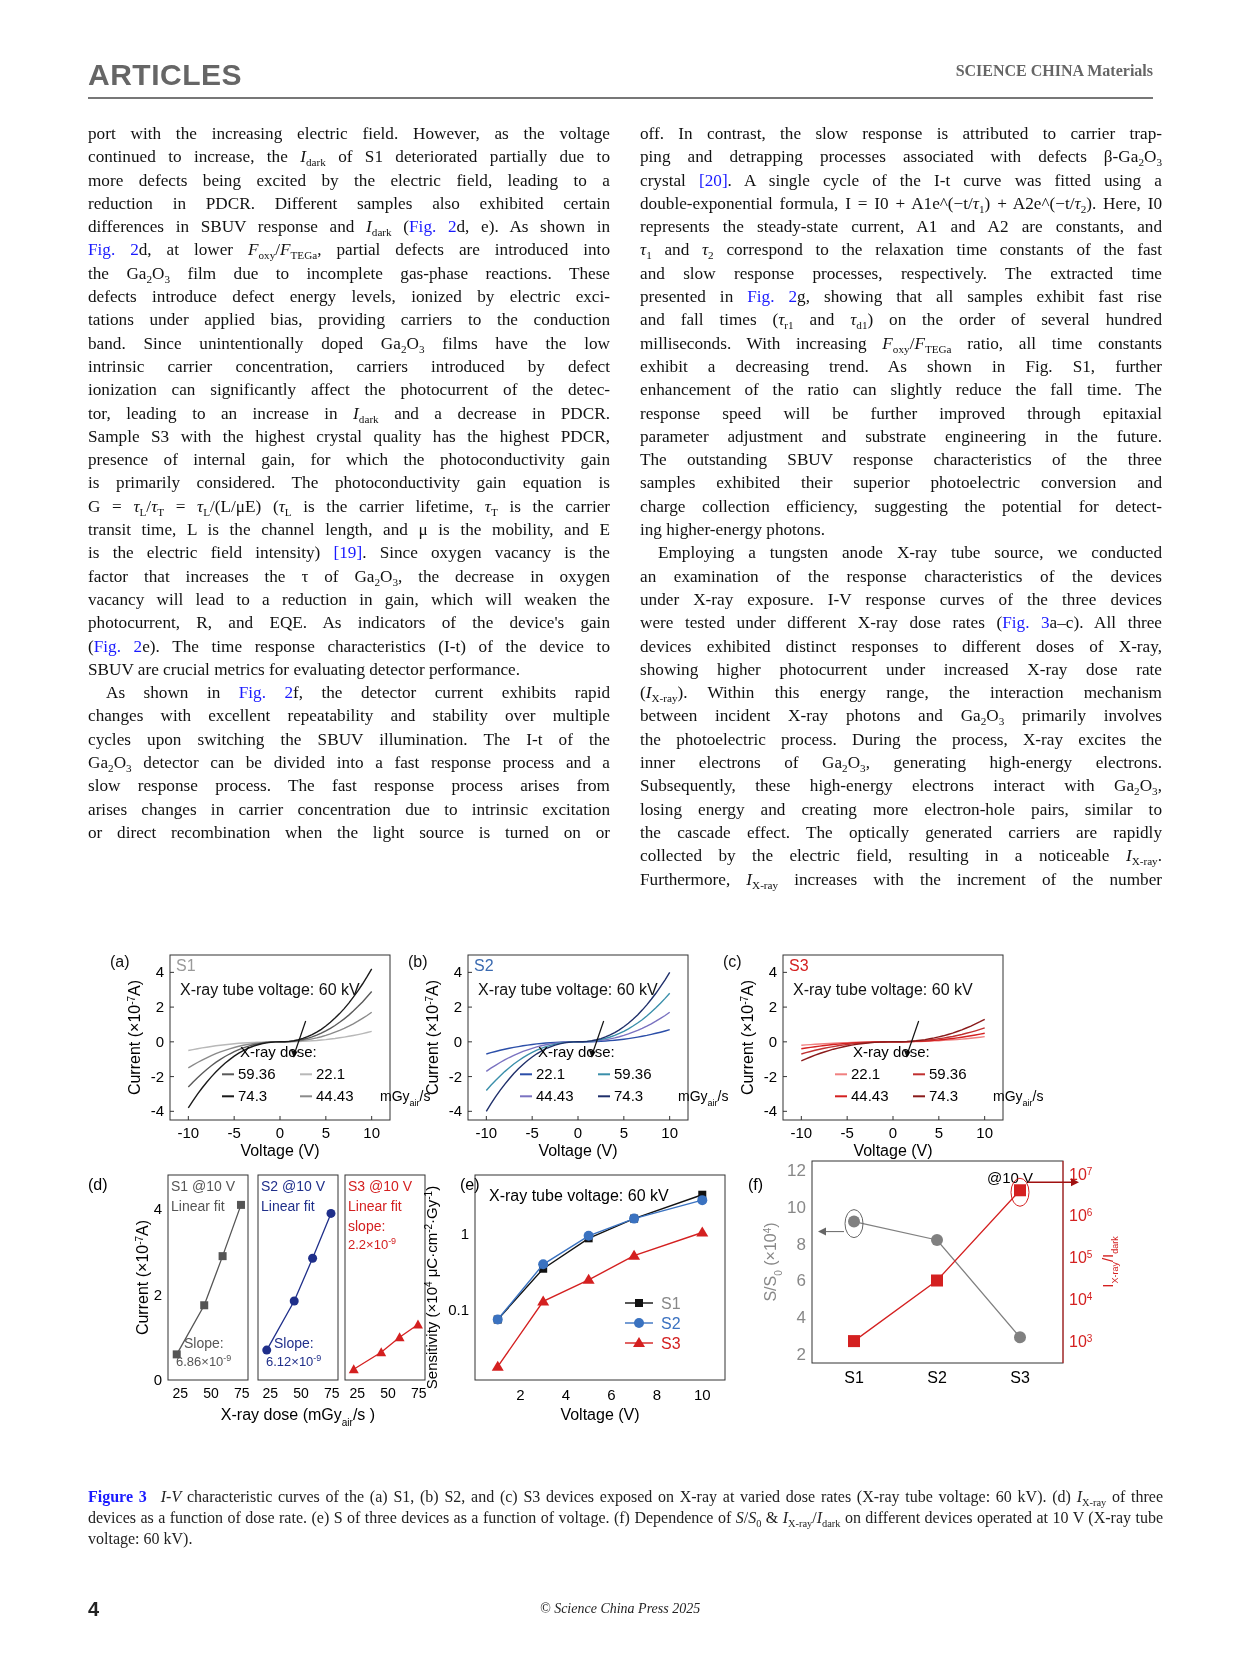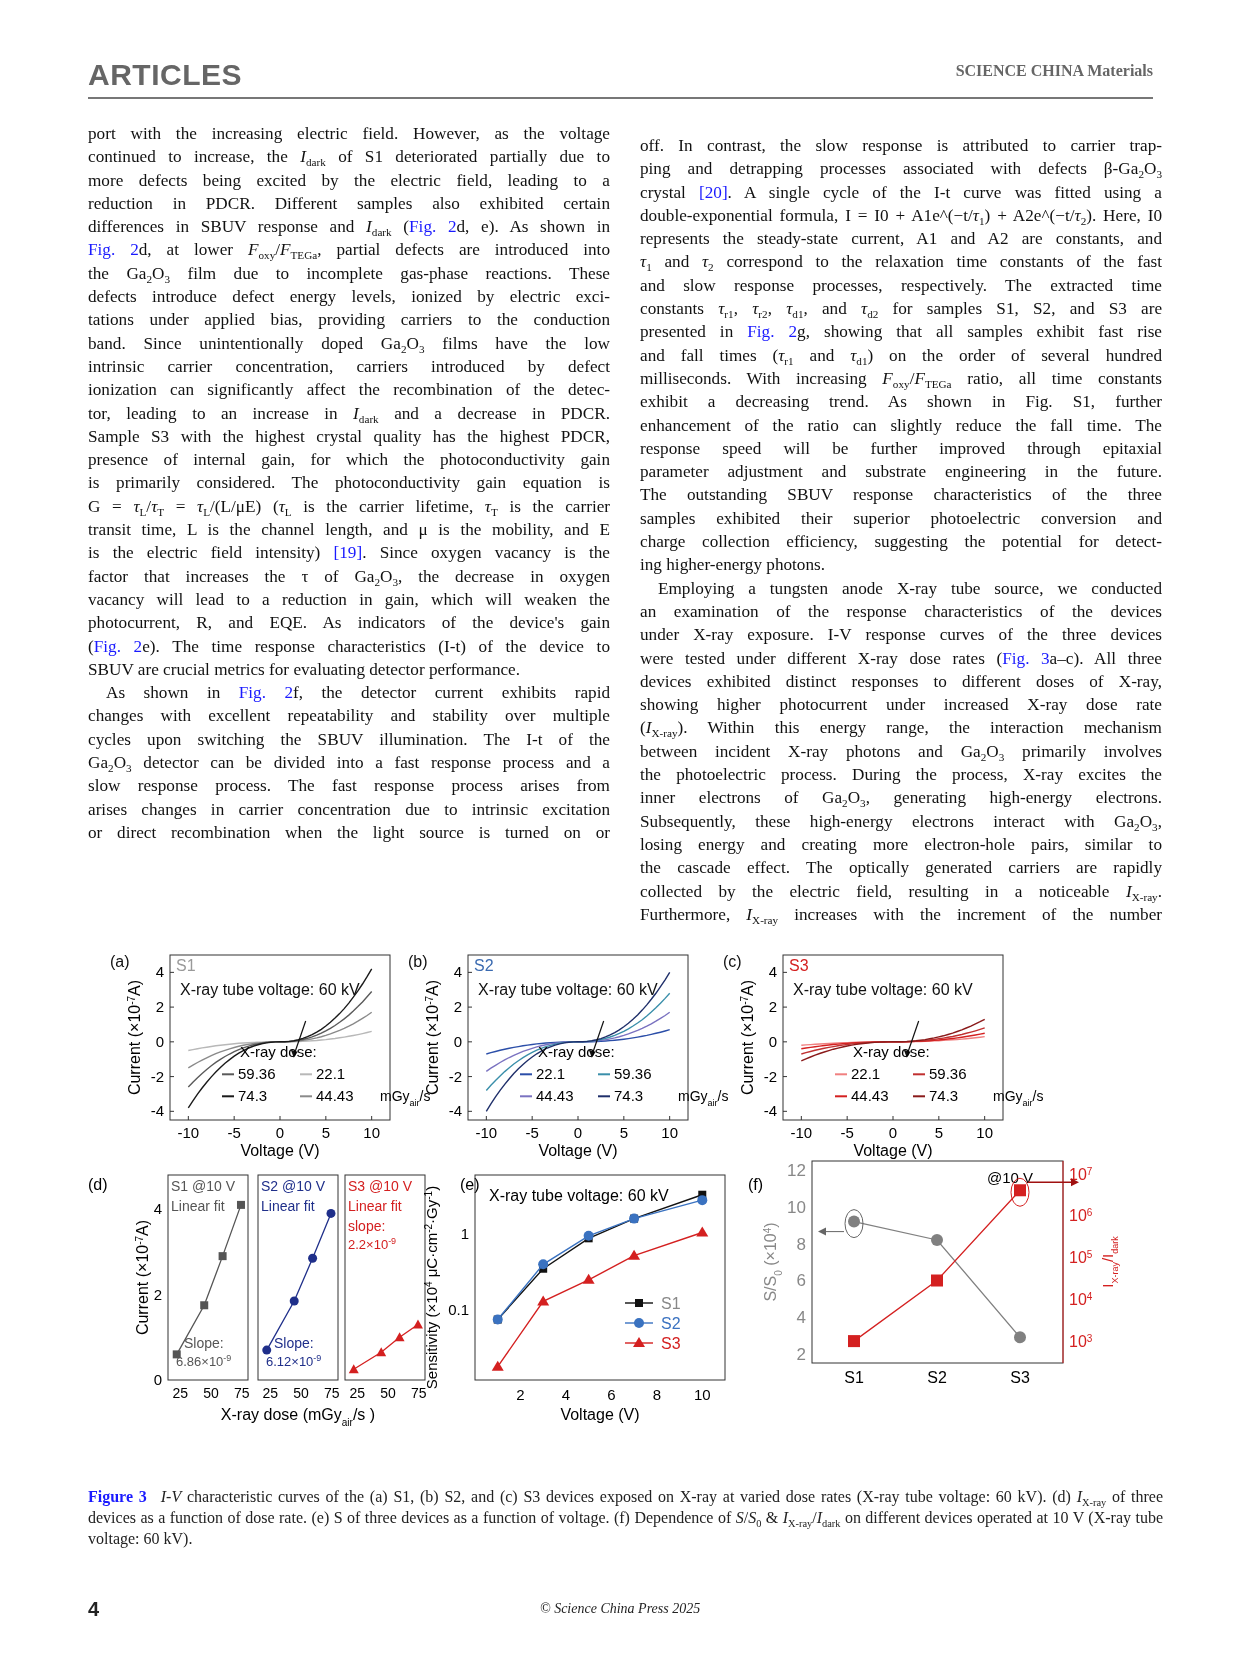--- a/index.html
+++ b/index.html
@@ -2,21 +2,21 @@
 <html><head>
 <meta charset="utf-8">
 <style>
   html,body{margin:0;padding:0;background:#fff;}
   body{width:1241px;height:1654px;position:relative;overflow:hidden;font-family:"Liberation Serif","DejaVu Serif",serif;color:#111;}
   .hdr-left{position:absolute;left:88px;top:58px;font-family:"Liberation Sans","DejaVu Sans",sans-serif;font-weight:bold;font-size:30px;color:#666;letter-spacing:0.5px;}
   .hdr-right{position:absolute;right:88px;top:62px;font-family:"Liberation Serif",serif;font-weight:bold;font-size:16px;color:#666;}
   .hdr-rule{position:absolute;left:88px;right:88px;top:97px;height:2px;background:#777;}
   .col{position:absolute;top:122px;width:522px;font-size:17.2px;line-height:23.3px;text-align:justify;}
   .col.left{left:88px;}
-  .col.right{left:640px;margin-top:12px;}
+  .col.right{left:640px;}
   .ln{display:block;text-align:justify;text-align-last:justify;white-space:nowrap;}
   .ln.last{text-align-last:left;}
   .ref{color:#1a1aff;}
   sub,sup{font-size:0.65em;line-height:0;}
   i{font-style:italic;}
   .fig{position:absolute;left:88px;top:950px;width:1075px;height:480px;}
   .fig svg{position:absolute;left:0;top:0;}
   .caption{position:absolute;left:88px;top:1486px;width:1075px;font-size:16px;line-height:21px;text-align:justify;color:#222;}
   .caption .figlabel{color:#1a1aff;font-weight:bold;margin-right:14px;}
   .footer-num{position:absolute;left:88px;top:1598px;font-family:"Liberation Sans",sans-serif;font-weight:bold;font-size:20px;color:#222;}
@@ -35,21 +35,21 @@
     <span class="ln">continued to increase, the <i>I</i><sub>dark</sub> of S1 deteriorated partially due to</span>
     <span class="ln">more defects being excited by the electric field, leading to a</span>
     <span class="ln">reduction in PDCR. Different samples also exhibited certain</span>
     <span class="ln">differences in SBUV response and <i>I</i><sub>dark</sub> (<span class="ref">Fig. 2</span>d, e). As shown in</span>
     <span class="ln"><span class="ref">Fig. 2</span>d, at lower <i>F</i><sub>oxy</sub>/<i>F</i><sub>TEGa</sub>, partial defects are introduced into</span>
     <span class="ln">the Ga<sub>2</sub>O<sub>3</sub> film due to incomplete gas-phase reactions. These</span>
     <span class="ln">defects introduce defect energy levels, ionized by electric exci-</span>
     <span class="ln">tations under applied bias, providing carriers to the conduction</span>
     <span class="ln">band. Since unintentionally doped Ga<sub>2</sub>O<sub>3</sub> films have the low</span>
     <span class="ln">intrinsic carrier concentration, carriers introduced by defect</span>
-    <span class="ln">ionization can significantly affect the recombination of the detec-</span>
+    <span class="ln">ionization can significantly affect the photocurrent of the detec-</span>
     <span class="ln">tor, leading to an increase in <i>I</i><sub>dark</sub> and a decrease in PDCR.</span>
     <span class="ln">Sample S3 with the highest crystal quality has the highest PDCR,</span>
     <span class="ln">presence of internal gain, for which the photoconductivity gain</span>
     <span class="ln">is primarily considered. The photoconductivity gain equation is</span>
     <span class="ln">G = <i>τ</i><sub>L</sub>/<i>τ</i><sub>T</sub> = <i>τ</i><sub>L</sub>/(L/μE) (<i>τ</i><sub>L</sub> is the carrier lifetime, <i>τ</i><sub>T</sub> is the carrier</span>
     <span class="ln">transit time, L is the channel length, and μ is the mobility, and E</span>
     <span class="ln">is the electric field intensity) <span class="ref">[19]</span>. Since oxygen vacancy is the</span>
     <span class="ln">factor that increases the τ of Ga<sub>2</sub>O<sub>3</sub>, the decrease in oxygen</span>
     <span class="ln">vacancy will lead to a reduction in gain, which will weaken the</span>
     <span class="ln">photocurrent, R, and EQE. As indicators of the device's gain</span>
@@ -64,21 +64,20 @@
     <span class="ln">or direct recombination when the light source is turned on or</span>
   </div>
 <div class="col right" id="colR">
     <span class="ln">off. In contrast, the slow response is attributed to carrier trap-</span>
     <span class="ln">ping and detrapping processes associated with defects β-Ga<sub>2</sub>O<sub>3</sub></span>
     <span class="ln">crystal <span class="ref">[20]</span>. A single cycle of the I-t curve was fitted using a</span>
     <span class="ln">double-exponential formula, I = I0 + A1e^(−t/<i>τ</i><sub>1</sub>) + A2e^(−t/<i>τ</i><sub>2</sub>). Here, I0</span>
     <span class="ln">represents the steady-state current, A1 and A2 are constants, and</span>
     <span class="ln"><i>τ</i><sub>1</sub> and <i>τ</i><sub>2</sub> correspond to the relaxation time constants of the fast</span>
     <span class="ln">and slow response processes, respectively. The extracted time</span>
-    <span class="ln">constants <i>τ</i><sub>r1</sub>, <i>τ</i><sub>r2</sub>, <i>τ</i><sub>d1</sub>, and <i>τ</i><sub>d2</sub> for samples S1, S2, and S3 are</span>
     <span class="ln">presented in <span class="ref">Fig. 2</span>g, showing that all samples exhibit fast rise</span>
     <span class="ln">and fall times (<i>τ</i><sub>r1</sub> and <i>τ</i><sub>d1</sub>) on the order of several hundred</span>
     <span class="ln">milliseconds. With increasing <i>F</i><sub>oxy</sub>/<i>F</i><sub>TEGa</sub> ratio, all time constants</span>
     <span class="ln">exhibit a decreasing trend. As shown in Fig. S1, further</span>
     <span class="ln">enhancement of the ratio can slightly reduce the fall time. The</span>
     <span class="ln">response speed will be further improved through epitaxial</span>
     <span class="ln">parameter adjustment and substrate engineering in the future.</span>
     <span class="ln">The outstanding SBUV response characteristics of the three</span>
     <span class="ln">samples exhibited their superior photoelectric conversion and</span>
     <span class="ln">charge collection efficiency, suggesting the potential for detect-</span>

